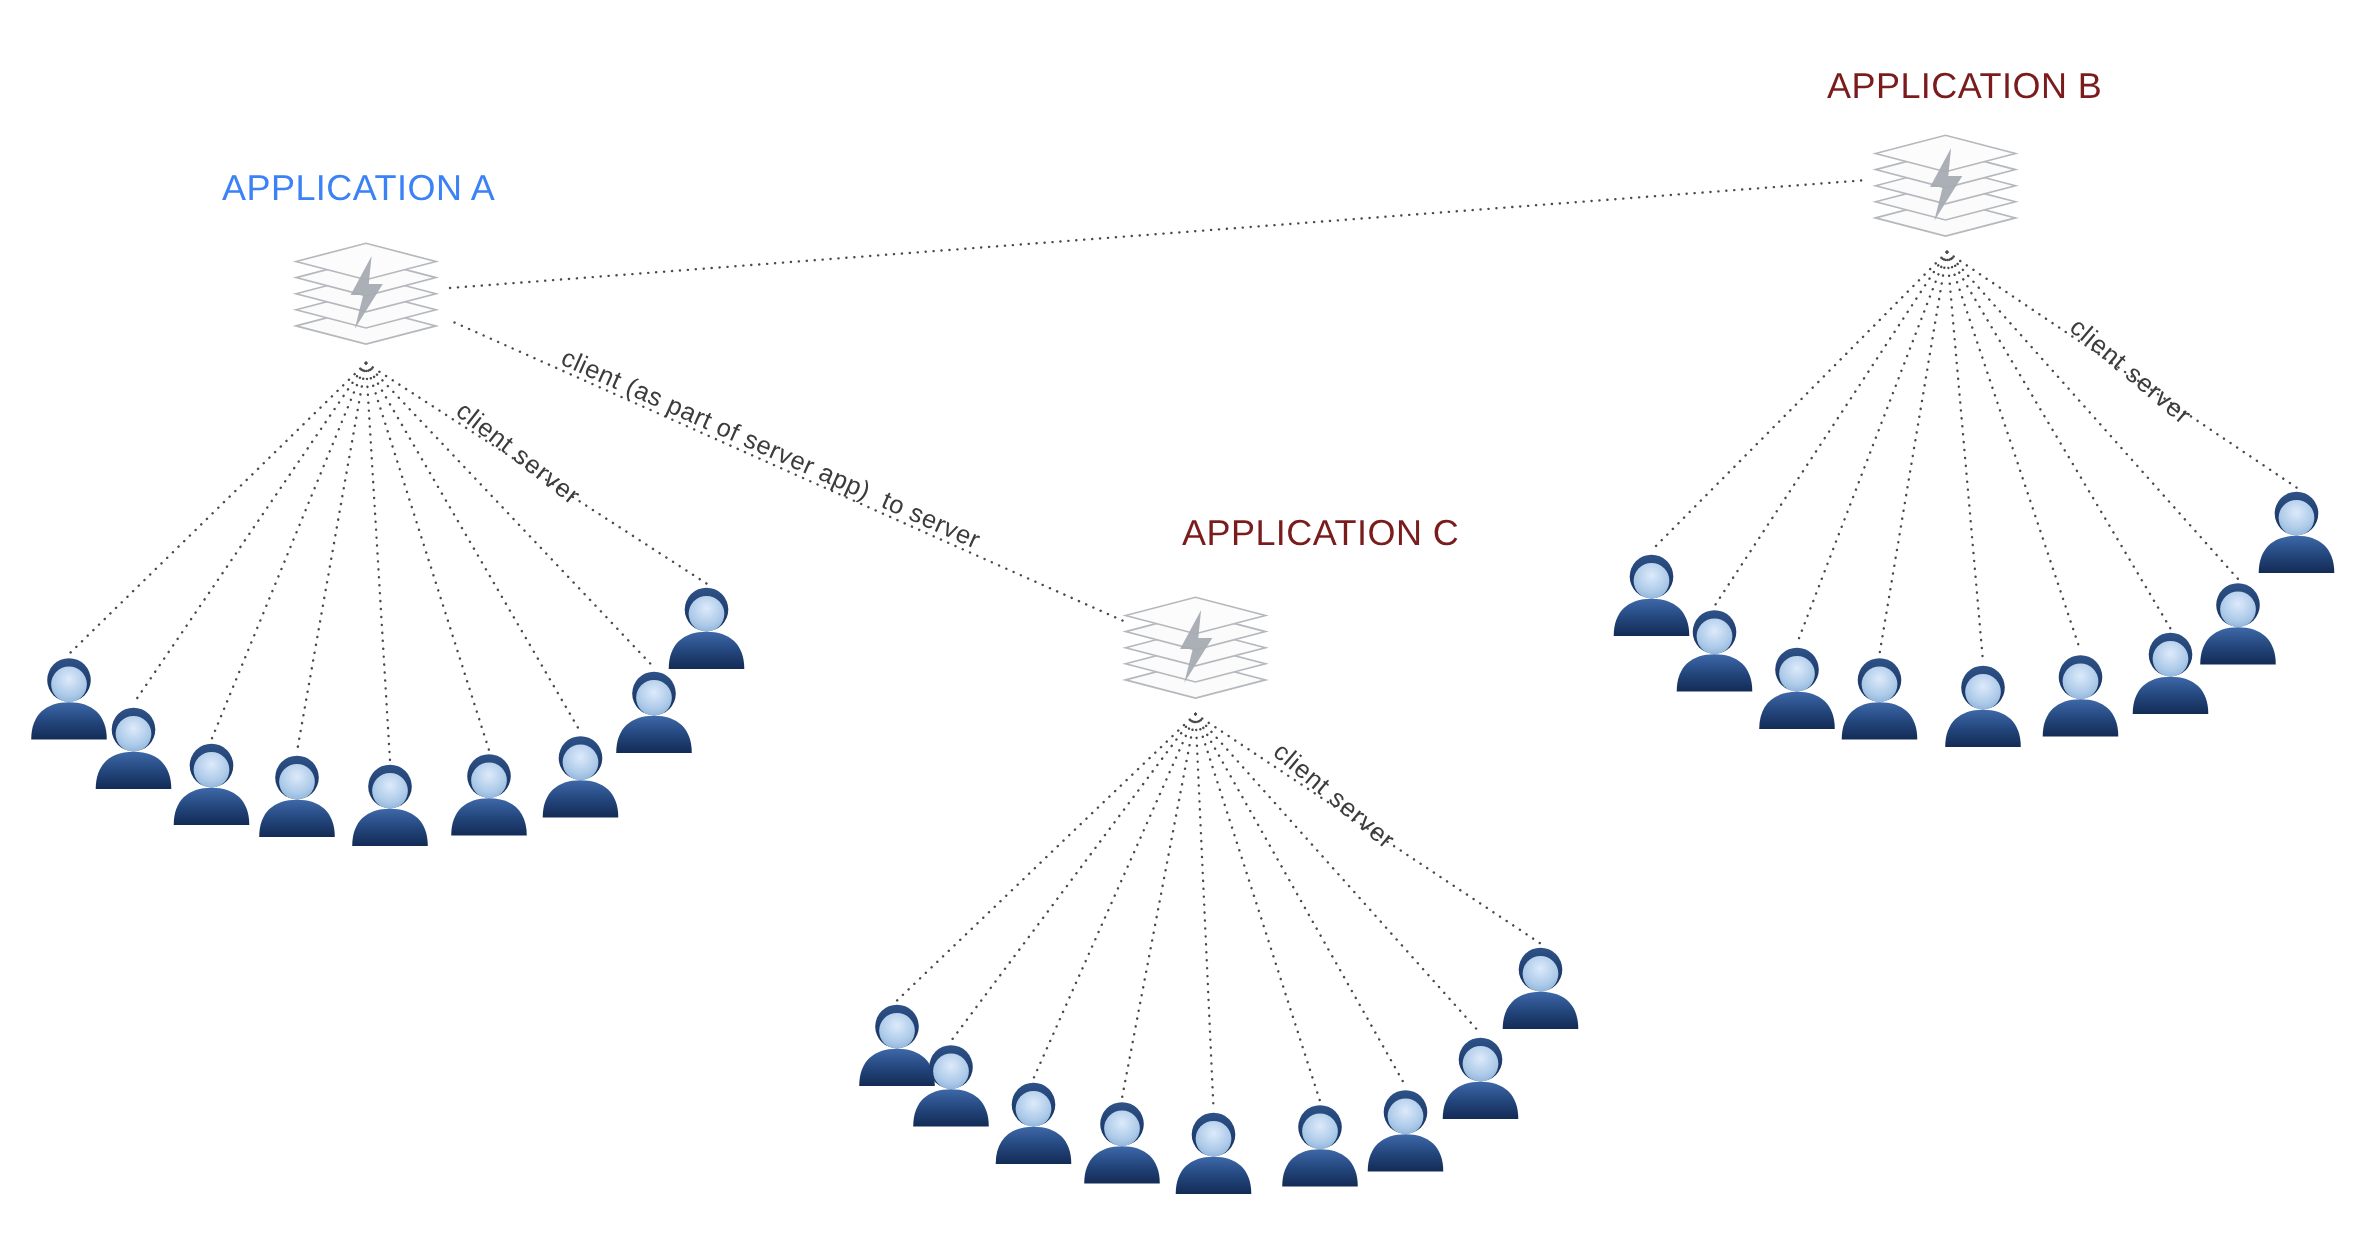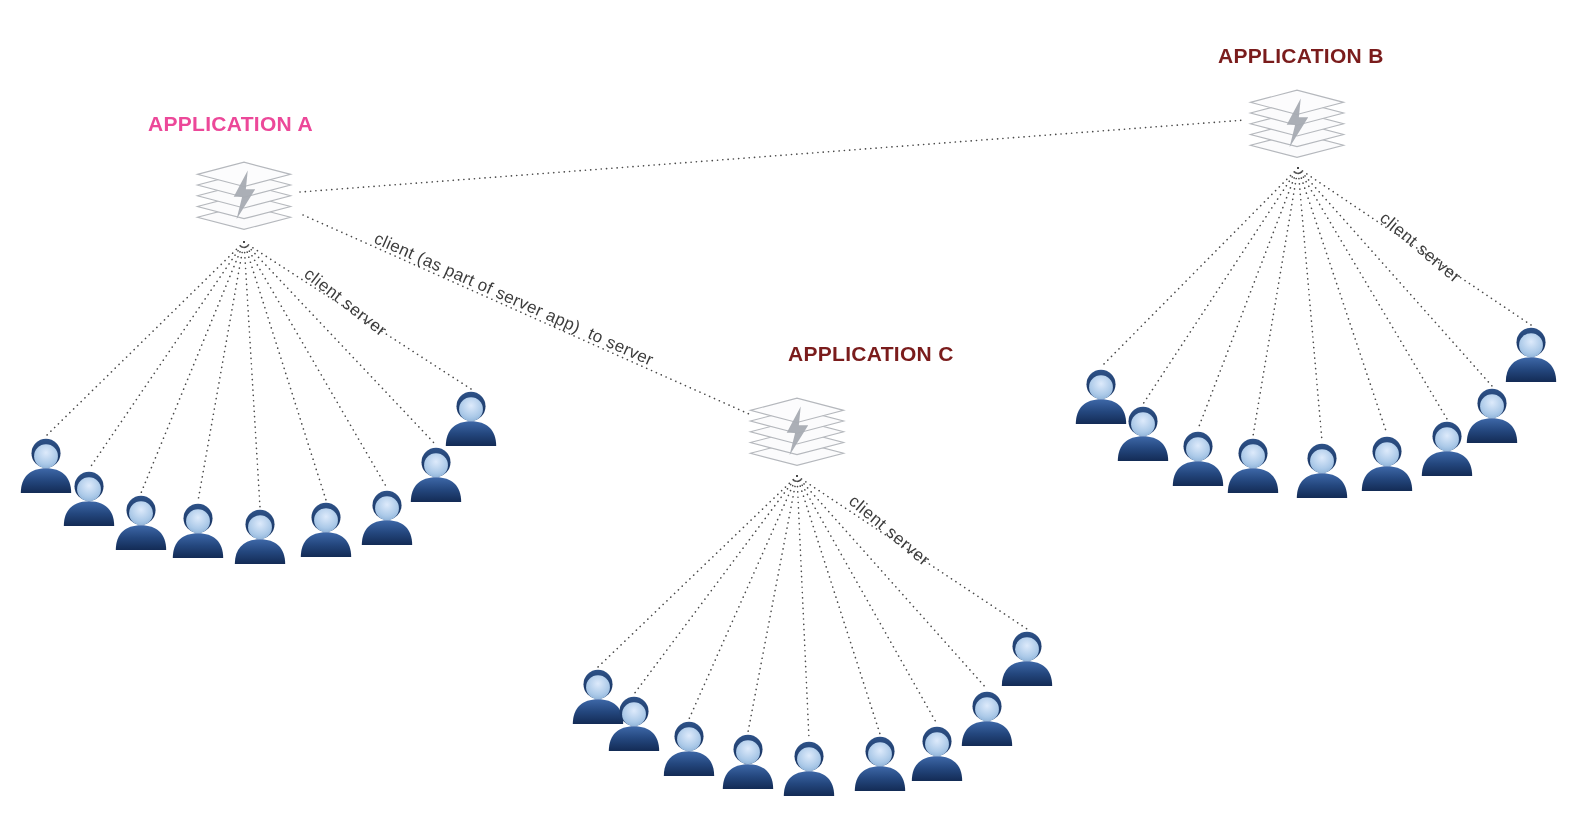--- a/index.html
+++ b/index.html
@@ -2,21 +2,21 @@
 <html><head>
 <meta charset="utf-8">
 <style>
   html,body{margin:0;padding:0;background:#fff;}
   .stage{
     position:relative;width:1580px;height:823px;background:#fff;overflow:hidden;
     font-family:"Liberation Sans", sans-serif;
   }
   #wires{position:absolute;left:0;top:0;}
   .app-label{
-    position:absolute;font-size:21px;font-weight:700;letter-spacing:.3px;
+    position:absolute;font-size:24px;font-weight:400;letter-spacing:.3px;
     white-space:nowrap;
     text-align:right;
   }
   .fan-label{
     position:absolute;font-size:17px;letter-spacing:.6px;white-space:nowrap;
     transform-origin:left center;
   }
   .conn-label{
     position:absolute;font-size:17px;letter-spacing:.4px;white-space:pre;
     transform-origin:left center;
@@ -85,21 +85,21 @@
       <line x1="797" y1="476" x2="748" y2="732" stroke="#4a4a4a" stroke-width="1.6" stroke-linecap="round" stroke-dasharray="0.1 5.2"></line>
       <line x1="797" y1="476" x2="809" y2="739" stroke="#4a4a4a" stroke-width="1.6" stroke-linecap="round" stroke-dasharray="0.1 5.2"></line>
       <line x1="797" y1="476" x2="880" y2="734" stroke="#4a4a4a" stroke-width="1.6" stroke-linecap="round" stroke-dasharray="0.1 5.2"></line>
       <line x1="797" y1="476" x2="937" y2="724" stroke="#4a4a4a" stroke-width="1.6" stroke-linecap="round" stroke-dasharray="0.1 5.2"></line>
       <line x1="797" y1="476" x2="987" y2="689" stroke="#4a4a4a" stroke-width="1.6" stroke-linecap="round" stroke-dasharray="0.1 5.2"></line>
       <line x1="797" y1="476" x2="1027" y2="629" stroke="#4a4a4a" stroke-width="1.6" stroke-linecap="round" stroke-dasharray="0.1 5.2"></line>
       <line x1="300" y1="192" x2="1245" y2="120" stroke="#4a4a4a" stroke-width="1.6" stroke-linecap="round" stroke-dasharray="0.1 5.2"></line>
       <line x1="303" y1="215" x2="749" y2="414" stroke="#4a4a4a" stroke-width="1.6" stroke-linecap="round" stroke-dasharray="0.1 5.2"></line>
     </svg>
 
-  <div class="app-label" id="label-0" style="left: 148px; top: 112px; color: #ec4899;">APPLICATION A</div>
+  <div class="app-label" id="label-0" style="left: 148px; top: 112px; color: #3b82f6;">APPLICATION A</div>
   <svg class="server" id="server-0" viewBox="0 0 120 96" style="left: 188px; top: 148px;">
       <use href="#sym-server"></use>
     </svg>
   <div class="fan-label" id="fan-0" style="left: 306px; top: 262px; color: rgb(60, 60, 60); transform: rotate(38deg);">client server</div>
   <div id="users-0">
       <svg class="person" viewBox="0 0 64 64" style="left: 15px; top: 432px;">
         <use href="#sym-person"></use>
       </svg>
       <svg class="person" viewBox="0 0 64 64" style="left: 58px; top: 465px;">
         <use href="#sym-person"></use>

